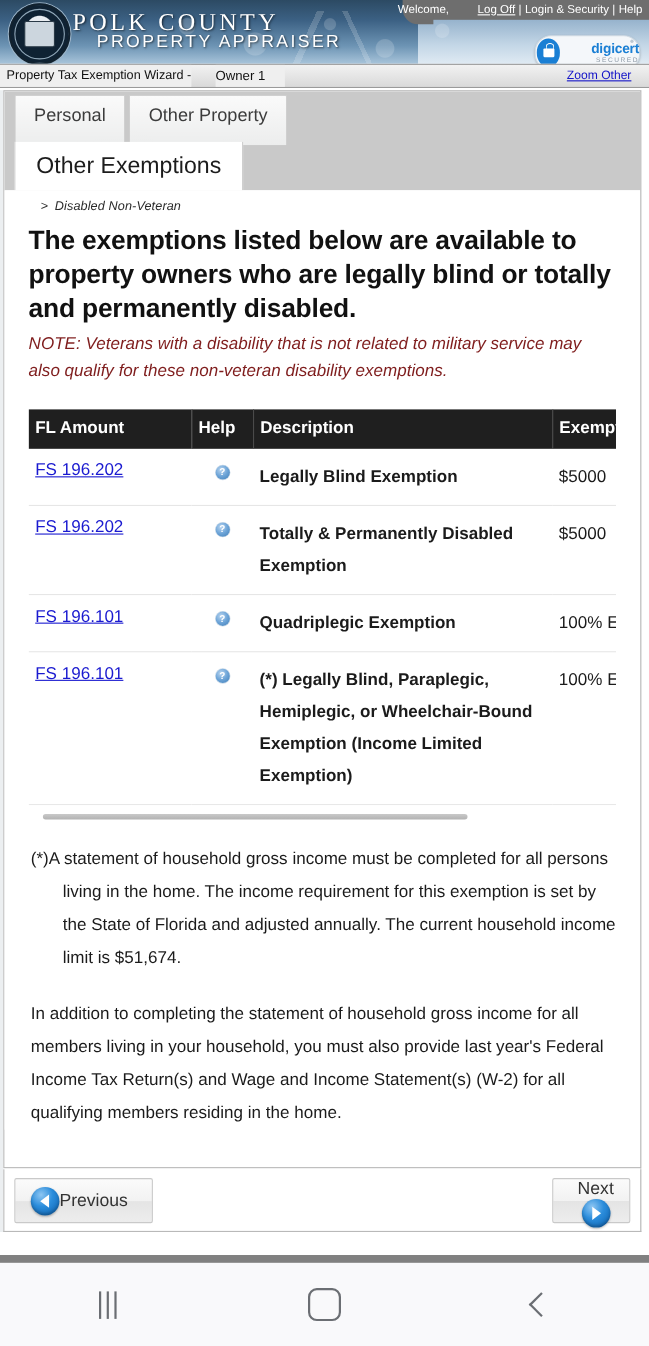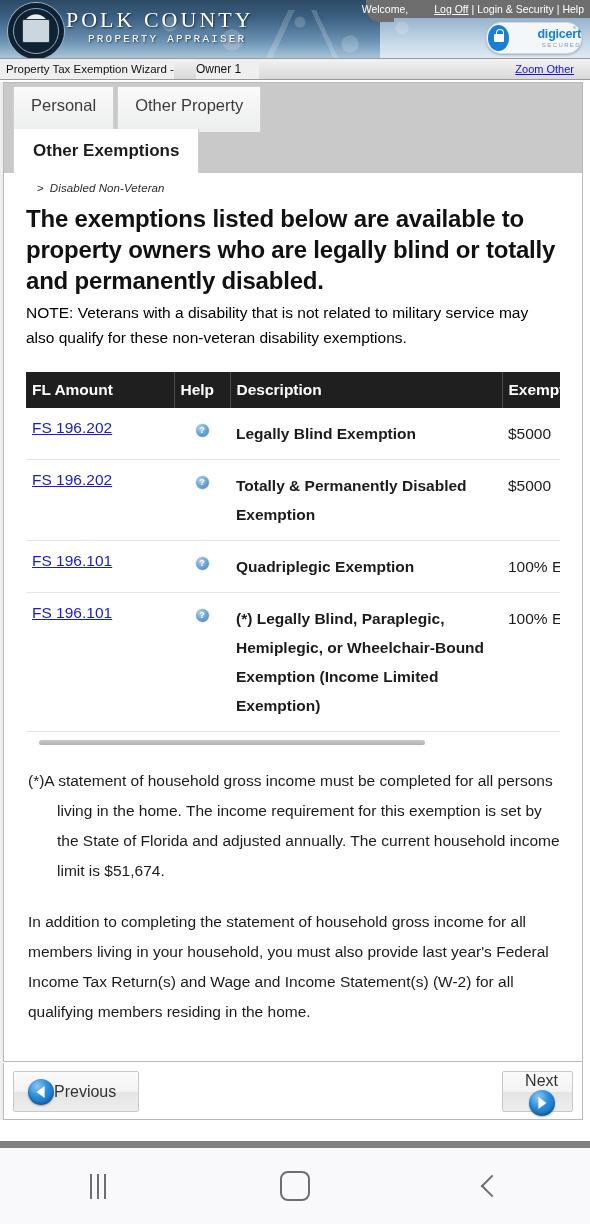--- a/index.html
+++ b/index.html
@@ -62,34 +62,34 @@
   .seal-ring-text{
     position:absolute; inset:3px; border-radius:50%;
     border:1px solid #90a7b8;
   }
   .brand{ position:absolute; left:66px; top:8px; color:#ffffff; }
   .brand-main{
     font-family:"Liberation Serif", serif; font-size:22px; letter-spacing:3px;
     line-height:24px; text-shadow:1px 1px 2px rgba(0,0,0,.6);
   }
   .brand-sub{
-    font-family:Liberation Mono, monospace; font-size:11px; letter-spacing:2.2px;
+    font-family:Liberation Sans, sans-serif; font-size:16px; letter-spacing:2.2px;
     line-height:14px; text-shadow:1px 1px 2px rgba(0,0,0,.6); margin-left:22px;
   }
   .hdr-links{
     position:absolute; right:6px; top:1px; height:16px;
     color:#ffffff; font-size:10.5px; line-height:16px; white-space:nowrap;
   }
   .hdr-links .welcome{ margin-right:26px; }
   .hdr-links a{ color:#ffffff; text-decoration:none; }
   .hdr-links a.ul{ text-decoration:underline; }
   .hdr-links .sep{ margin:0 3px; }
 
   .digicert{
-    position:absolute; right:8px; top:22px; width:94px; height:30px;
+    position:absolute; right:8px; top:32px; width:94px; height:30px;
     background:#f4f7fa; border-radius:15px;
     border:1px solid #cfdae4;
     box-shadow:0 1px 2px rgba(0,0,0,.25);
     display:flex; align-items:center;gap:24px;
   }
   .digicert .dc-lockwrap{
     width:26px;height:26px;margin-left:1px;border-radius:50%;
     background:#1a7fd4; display:flex;align-items:center;justify-content:center;
   }
   .dc-lock{ width:10px;height:8px;background:#fff;border-radius:1px;position:relative; }
@@ -138,40 +138,40 @@
     background:linear-gradient(to bottom,#fafafa,#eceded);
     border:1px solid #cfcfcf; border-bottom:none;
     font-size:16.5px; color:#3c3c3c;
     padding:9px 17px 10px 17px; line-height:19px;
     border-radius:2px 2px 0 0; white-space:nowrap;
     box-sizing:border-box; height:46px;
   }
   .tabrow2{ position:absolute; left:9px; top:46px; display:flex; }
   .tab-active{
     background:#ffffff; border:1px solid #cfcfcf; border-top:none; border-bottom:none;
-    font-size:17px; color:#1c1c1c;
+    font-size:21px; color:#1c1c1c;
     padding:11px 19px 12px 19px; line-height:21px; white-space:nowrap;
-    box-sizing:border-box; height:44px;font-weight:bold;
+    box-sizing:border-box; height:44px;
   }
 
   
   .panel{ position:relative; background:#ffffff; padding:0 11px; }
   .breadcrumb{
     font-size:11.5px; font-style:italic; color:#2b2b2b;
     padding:9px 0 5px 22px; letter-spacing:.1px;
   }
   .breadcrumb .gt{ font-style:normal; margin-right:6px; }
 
   h1.lead{
     margin:4px 11px 2px 11px; font-size:24px; line-height:31px;
     font-weight:bold; color:#111; letter-spacing:-.2px;
   }
   p.note{
     margin:4px 11px 0 11px; font-size:15.5px; line-height:25px;
-    color:#000000;
+    font-style:italic; color:#7f1d1d;
   }
 
   
   .table-wrap{ margin:22px 11px 0 11px; position:relative; }
   .scroller{ overflow:hidden; width:100%; }
   table.exemptions{
     border-collapse:collapse; width:660px; table-layout:fixed;
   }
   table.exemptions thead th{
     background:#1f1f1f; color:#ffffff; font-size:15.5px; font-weight:bold;

